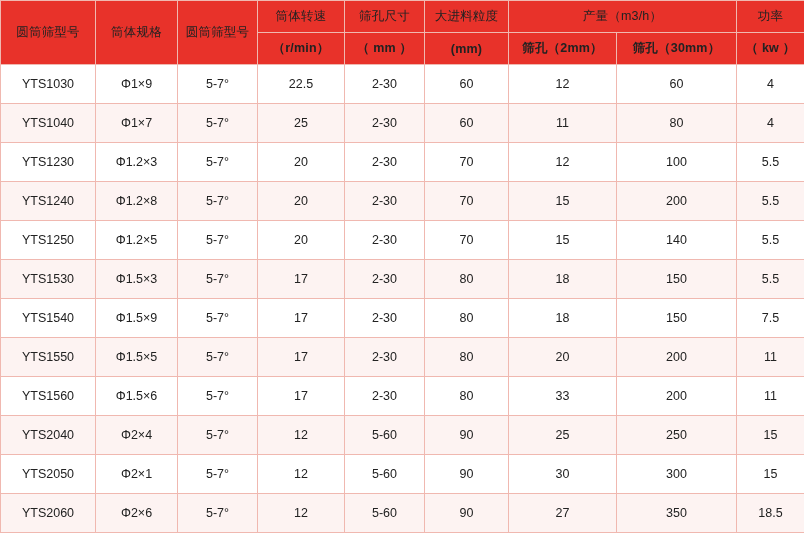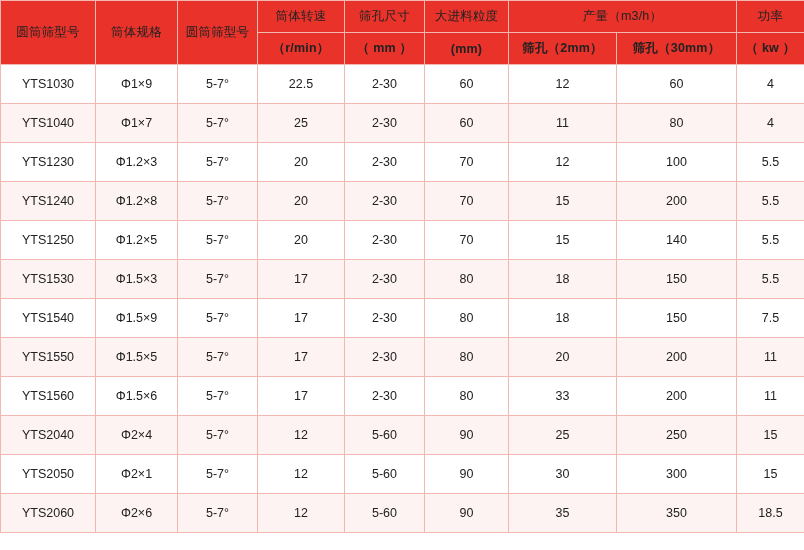--- a/index.html
+++ b/index.html
@@ -219,18 +219,18 @@
       <td>300</td>
       <td>15</td>
     </tr>
     <tr>
       <td>YTS2060</td>
       <td>Φ2×6</td>
       <td>5-7°</td>
       <td>12</td>
       <td>5-60</td>
       <td>90</td>
-      <td>35</td>
+      <td>27</td>
       <td>350</td>
       <td>18.5</td>
     </tr>
   </tbody>
 </table>
 
 </body></html>

